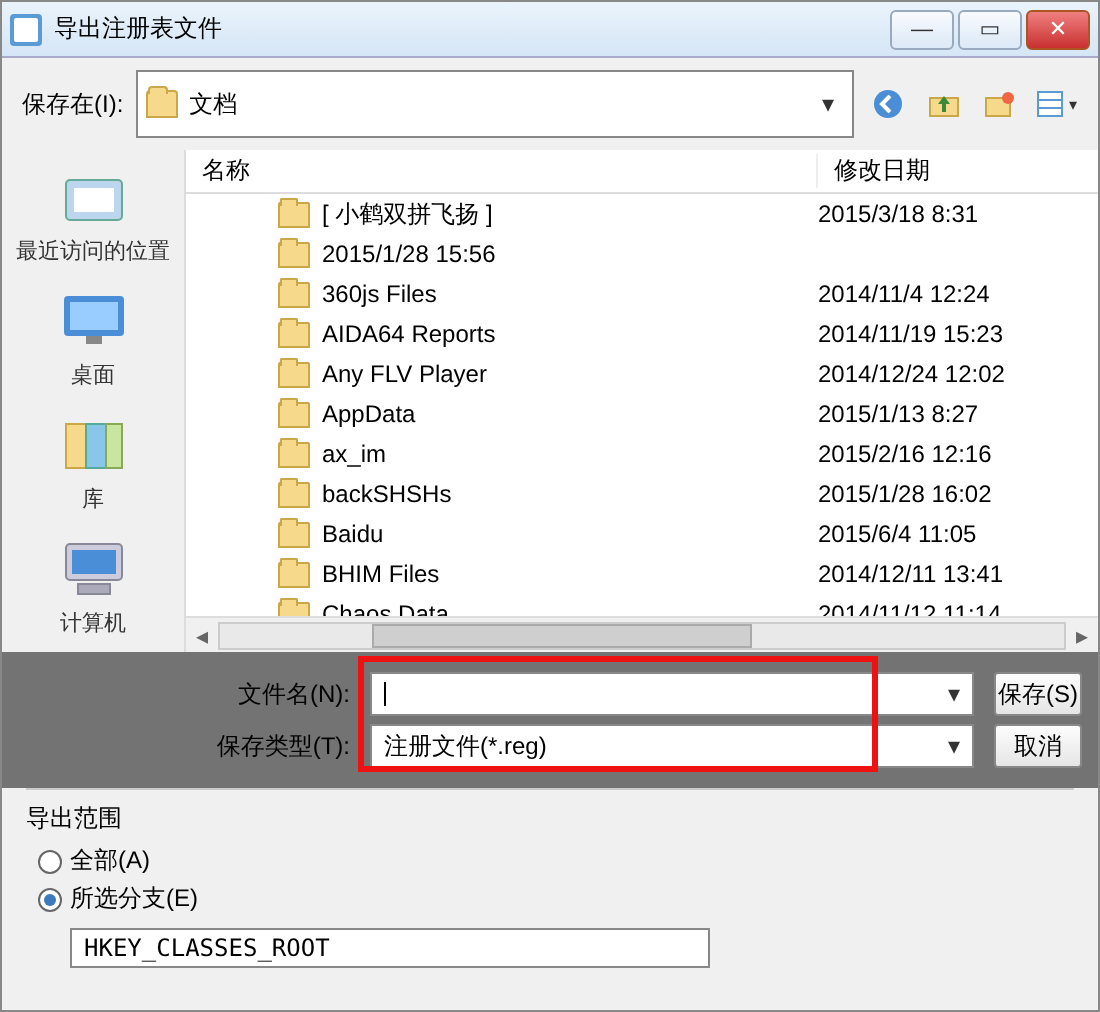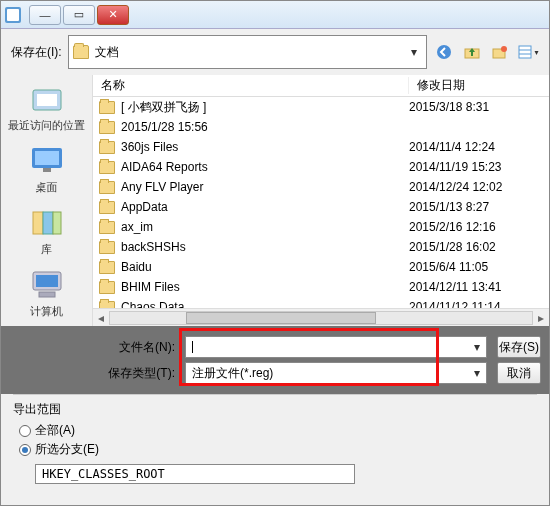--- a/index.html
+++ b/index.html
@@ -43,21 +43,21 @@
   .nbtn .tri { font-size:8px; color:#333; margin-left:1px;}
   .content-row { flex:1; display:flex; min-height:0; background:#fff;}
   .sidebar { width:92px; background:#f0f0f0; border-right:1px solid #ddd; padding:6px 0; display:flex; flex-direction:column; align-items:center; gap:10px; }
   .sbitem { width:100%; text-align:center; font-size:11px; color:#333; }
   .sbitem .sicon { width:40px; height:34px; margin:0 auto 3px; display:flex; align-items:center; justify-content:center;}
   .sicon svg{width:36px;height:32px;}
   .filepane { flex:1; display:flex; flex-direction:column; min-width:0; }
   .cols { display:flex; background:#fff; border-bottom:1px solid #ddd; height:22px; align-items:center; font-size:12px; color:#000;}
   .col-name { flex:1; padding-left:8px; border-right:1px solid #eee; }
   .col-date { width:140px; padding-left:8px; }
-  .flist { flex:1; overflow:hidden; }
+  .flist { flex:1; overflow:hidden;margin-left:40px; }
   .frow { display:flex; height:20px; align-items:center; padding-left:6px; }
   .frow.sel { background:#cde8ff; }
   .frow .fic { width:16px; height:13px; background:#f6d98a; border:1px solid #caa84a; border-radius:1px 1px 0 0; margin-right:6px; position:relative; flex-shrink:0;}
   .frow .fic::before{content:"";position:absolute;top:-3px;left:0;width:7px;height:3px;background:#f6d98a;border:1px solid #caa84a;border-bottom:none;border-radius:1px 1px 0 0;}
   .fname { flex:1; white-space:nowrap; overflow:hidden; text-overflow:ellipsis; }
   .fdate { width:140px; white-space:nowrap; }
   .hscroll { height:18px; background:#f0f0f0; border-top:1px solid #ddd; display:flex; align-items:center;}
   .hscroll .tr{ width:16px; text-align:center; color:#666;}
   .hscroll .track{ flex:1; height:14px; background:#e9e9e9; border:1px solid #ccc; position:relative;}
   .hscroll .thumb{ position:absolute; left:18%; top:0; bottom:0; width:45%; background:#cfcfcf; border:1px solid #aaa;}
@@ -76,20 +76,21 @@
   .radio.checked::after{ content:""; width:6px; height:6px; background:#3a7abd; border-radius:50%;}
   .branch-input { margin:4px 0 11px 22px; width:320px; height:20px; border:1px solid #888; background:#fff; padding:0 6px; font-family:Consolas,monospace; font-size:12px;}
 </style>
 </head>
 <body>
 
 <div class="window">
 
   <div class="titlebar">
     <div class="ticon"></div>
+    <div class="title-text">导出注册表文件</div>
     <div class="wbtns">
       <div class="wbtn">—</div>
       <div class="wbtn">▭</div>
       <div class="wbtn close">✕</div>
     </div>
   </div>
 
   <div class="toolbar-row">
     <span class="lbl">保存在(I):</span>
     <div class="combo">

